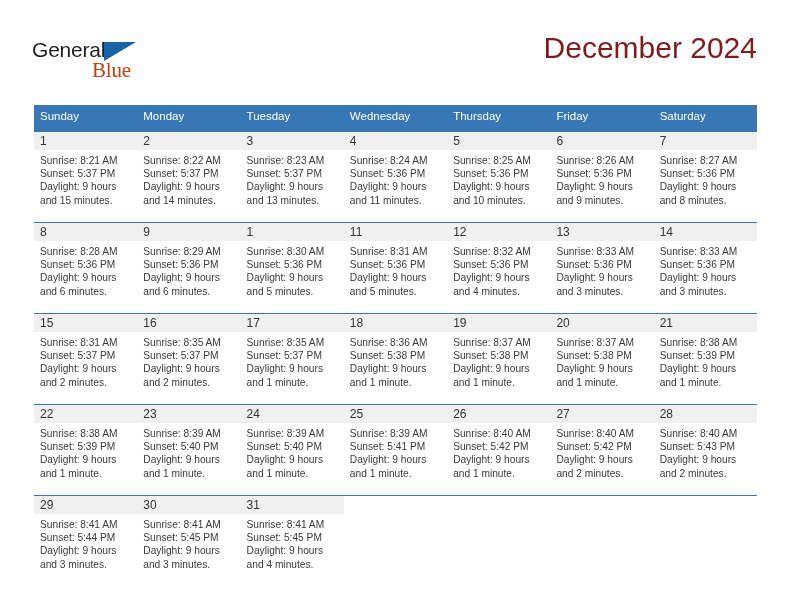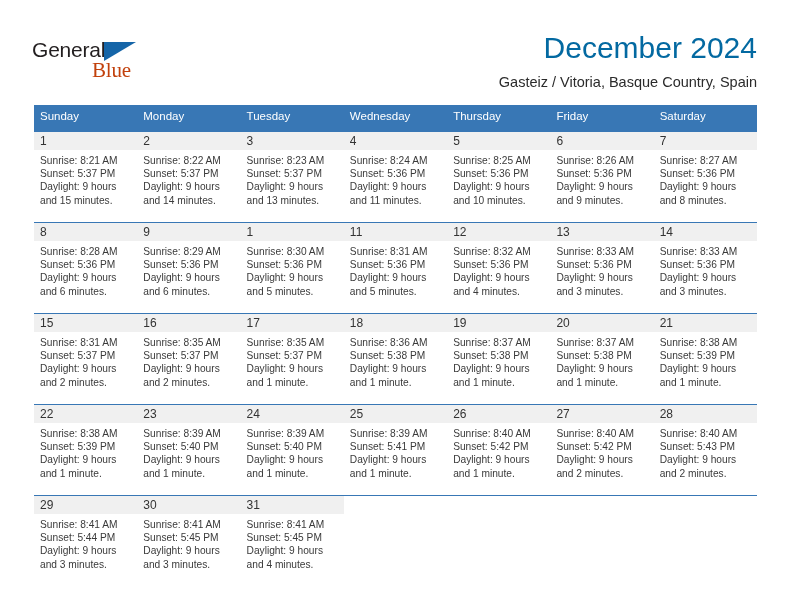--- a/index.html
+++ b/index.html
@@ -62,21 +62,21 @@
 
   .title-block {
     position: absolute;
     right: 35px;
     top: 30px;
     text-align: right;
   }
   .month-title {
     font-size: 30px;
     font-weight: normal;
-    color: #0369a1;
+    color: #7f1d1d;
     line-height: 36px;
     white-space: nowrap;
   }
   .location-subtitle {
     font-size: 14.5px;
     color: #2b2b2b;
     line-height: 20px;
     margin-top: 6px;
     white-space: nowrap;
   }
@@ -139,21 +139,20 @@
 <div class="page-header">
 
   <div class="logo">
     <span class="logo-general">General</span>
     <span class="logo-triangle"></span>
     <span class="logo-blue">Blue</span>
   </div>
 
   <div class="title-block">
     <div class="month-title">December 2024</div>
-    <div class="location-subtitle">Gasteiz / Vitoria, Basque Country, Spain</div>
   </div>
 
 </div>
 
 <table class="calendar">
   <thead>
     <tr id="weekday-header-row">
         <th>Sunday</th>
         <th>Monday</th>
         <th>Tuesday</th>

